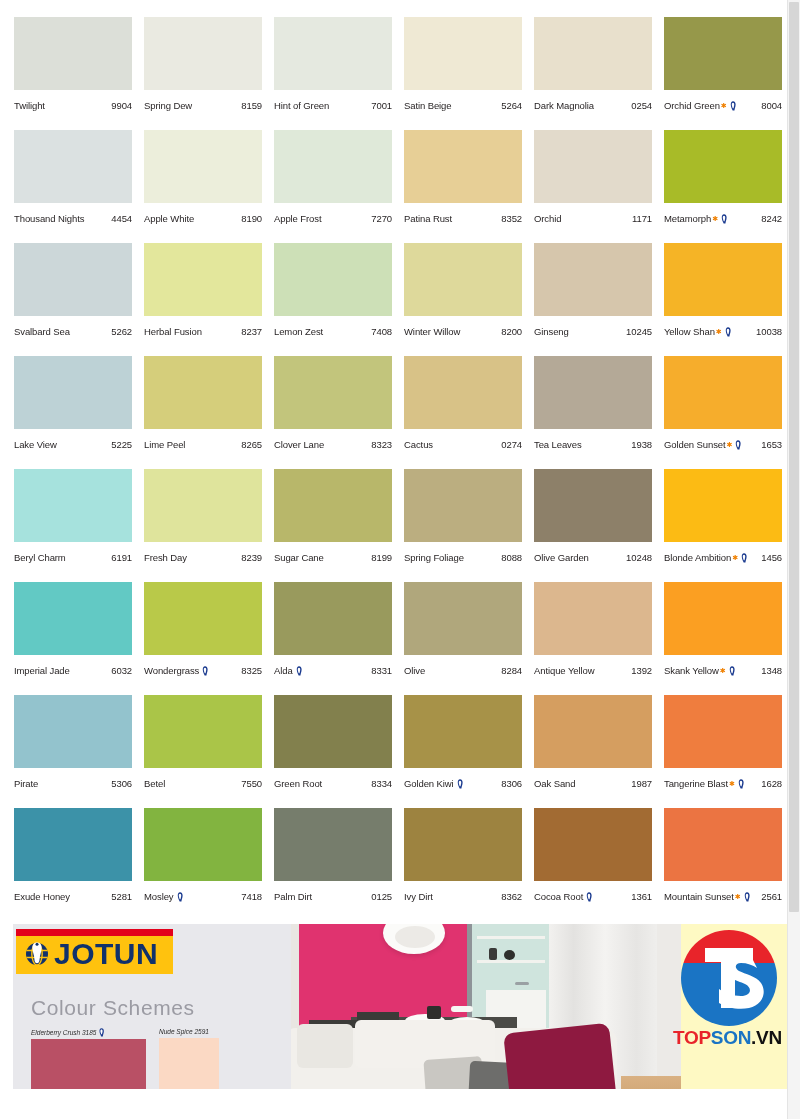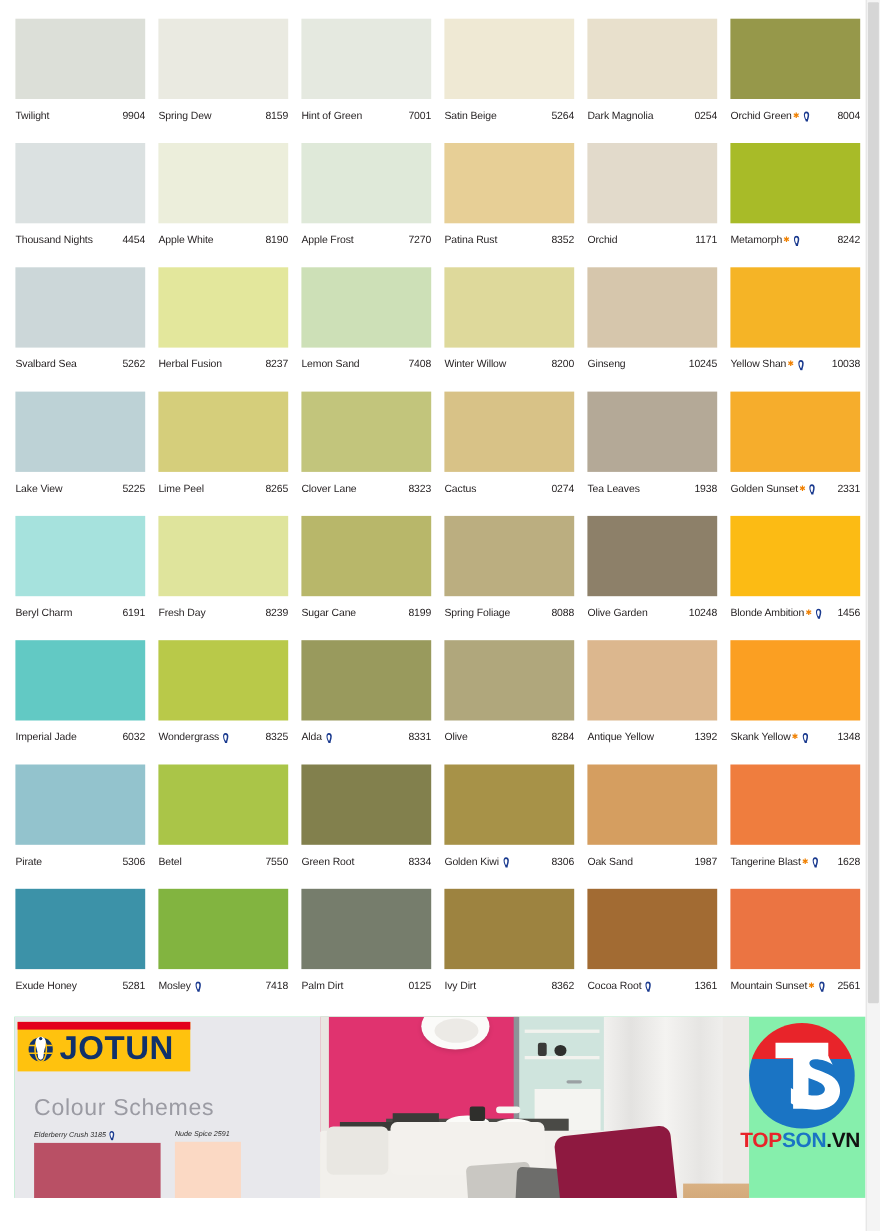--- a/index.html
+++ b/index.html
@@ -116,21 +116,21 @@
     height: 195px;
     background: #ffffff;
     overflow: hidden;
   }
   #banner-inner {
     position: absolute;
     left: 13px;
     top: 0px;
     width: 774px;
     height: 165px;
-    background: #86efac;
+    background: #fef9c3;
     overflow: hidden;
   }
   
   #scheme-panel {
     position: absolute;
     left: 0; top: 0;
     width: 278px;
     height: 195px;
     background: #e8e8ec;
   }
@@ -373,21 +373,21 @@
           <div class="name-wrap">
             <span class="cname">Herbal Fusion</span>
           </div>
           <span class="cnum">8237</span>
         </div>
       </div>
       <div class="cell">
         <div class="chip" style="background: rgb(205, 224, 183);"></div>
         <div class="meta">
           <div class="name-wrap">
-            <span class="cname">Lemon Sand</span>
+            <span class="cname">Lemon Zest</span>
           </div>
           <span class="cnum">7408</span>
         </div>
       </div>
       <div class="cell">
         <div class="chip" style="background: rgb(222, 217, 155);"></div>
         <div class="meta">
           <div class="name-wrap">
             <span class="cname">Winter Willow</span>
           </div>
@@ -470,21 +470,21 @@
           <div class="name-wrap">
             <span class="cname">Golden Sunset</span>
             <span class="star">✱</span>
             <span class="mark">
               <svg width="8" height="10" viewBox="0 0 10 13">
                 <path d="M5 0.4 c2.4 0 3.4 1.8 3.4 4 c0 3.4 -1.5 5.6 -1.5 8.0 l-2.4 0 c-0.6 -2.3 -2.4 -4.6 -2.4 -8.0 c0 -2.2 0.9 -4 2.9 -4 z" fill="#1a3a8f"></path>
                 <path d="M5 2.4 c1.1 0 1.6 1.0 1.6 2.2 c0 2.0 -0.8 3.4 -0.8 4.8 l-1.2 0 c-0.3 -1.4 -1.2 -2.8 -1.2 -4.8 c0 -1.2 0.5 -2.2 1.6 -2.2 z" fill="#ffffff"></path>
               </svg>
             </span>
           </div>
-          <span class="cnum">2331</span>
+          <span class="cnum">1653</span>
         </div>
       </div>
       <div class="cell">
         <div class="chip" style="background: rgb(166, 226, 221);"></div>
         <div class="meta">
           <div class="name-wrap">
             <span class="cname">Beryl Charm</span>
           </div>
           <span class="cnum">6191</span>
         </div>

